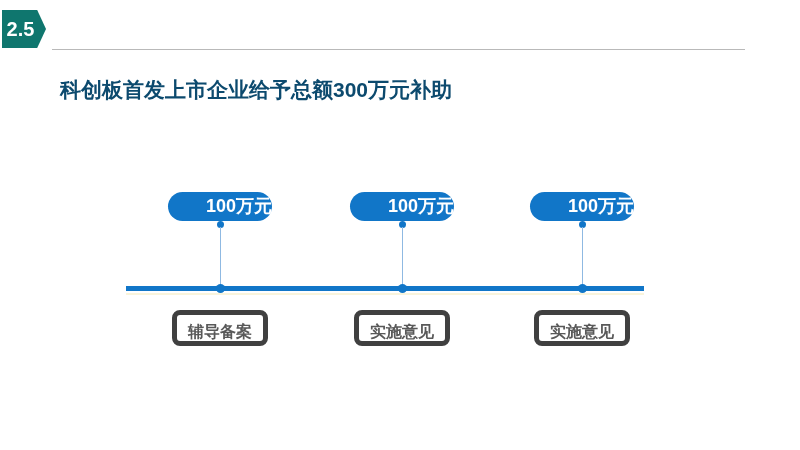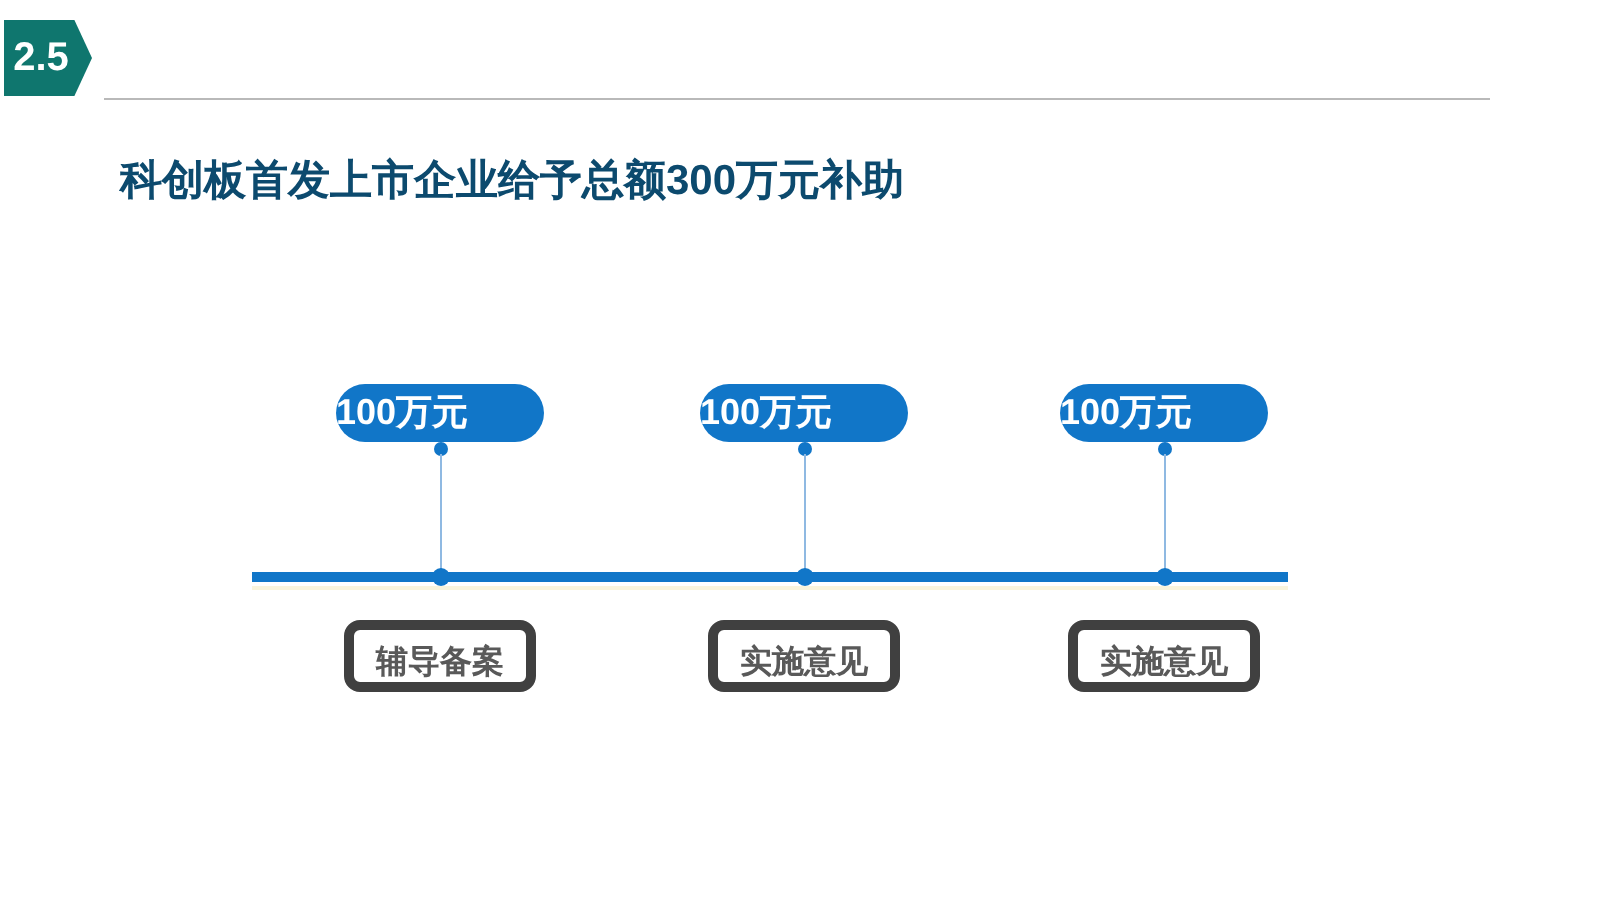--- a/index.html
+++ b/index.html
@@ -90,21 +90,21 @@
 
   .pill {
     width: 104px;
     height: 29px;
     margin: 0 auto;
     background: #1176C8;
     border-radius: 15px;
     color: #ffffff;
     font-size: 18px;
     font-weight: bold;
-    text-align: left;
+    text-align: right;
     line-height: 29px;
   }
   .dot-top {
     position: absolute;
     left: 50%;
     top: 29px;
     width: 7px;
     height: 7px;
     margin-left: -3.5px;
     border-radius: 50%;

